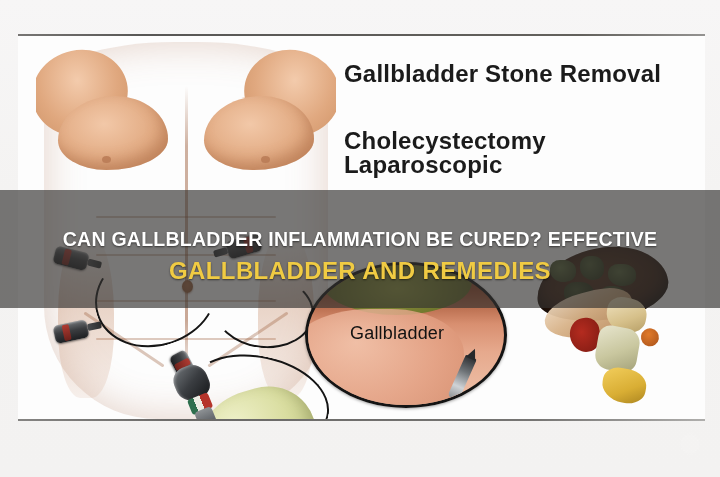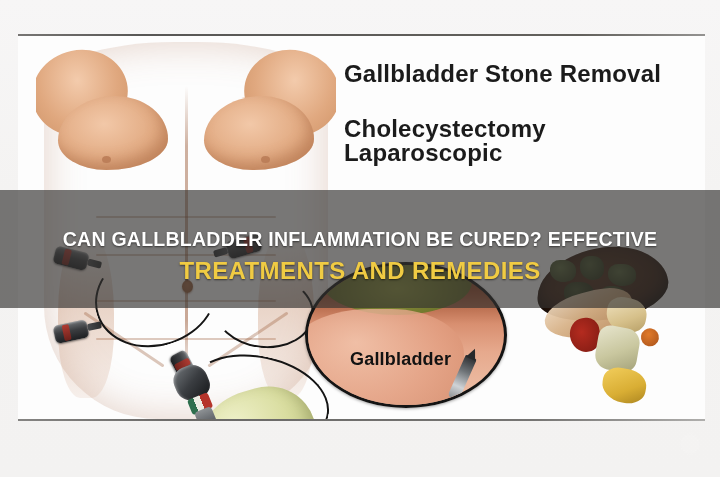--- a/index.html
+++ b/index.html
@@ -252,21 +252,21 @@
     width: 350px;
   }
   .h-line {
     color: #1b1b1b;
     font-weight: bold;
     font-size: 24px;
     letter-spacing: .2px;
     line-height: 1.0;
     white-space: nowrap;
   }
-  .h-line.h1 { margin-bottom: 31px; }
+  .h-line.h1 { margin-bottom: 43px; }
   .h-line.h2 { margin-bottom: 13px; }
 
   
   .magnifier {
     position: absolute;
     left: 305px; top: 262px;
     width: 196px; height: 140px;
     border-radius: 50%;
     border: 3px solid #141414;
     overflow: hidden;
@@ -286,24 +286,23 @@
     left: -24px; top: 44px;
     width: 180px; height: 110px;
     background: radial-gradient(ellipse at 40% 30%, #f3c6ae 0%, #e3a083 55%, #cf8362 100%);
     border-radius: 54% 46% 40% 60%;
     opacity: .8;
   }
   .mag-label {
     position: absolute;
     left: 42px; top: 58px;
     color: #121212;
-    font-weight: bold;
+    font-weight: normal;
     font-size: 18px;
     letter-spacing: .2px;
-    margin-top: 26px;
   }
   .mag-tool {
     position: absolute;
     right: 36px; bottom: 4px;
     width: 12px; height: 46px;
     background: linear-gradient(180deg,#2b2d30 0%, #6f7478 35%, #cfd3d6 70%, #8e9295 100%);
     border-radius: 2px 2px 5px 5px;
     transform: rotate(24deg);
   }
   .mag-tool::before {
@@ -507,21 +506,21 @@
       <div class="stone" style="left:6px;  top:0px;  width:40px; height:34px; background:linear-gradient(150deg,#f2e6c6 0%,#d6c08a 60%,#b49c63 100%);"></div>
       <div class="stone" style="left:2px;  top:30px; width:42px; height:44px; background:linear-gradient(150deg,#e8e6cf 0%,#c9c79f 55%,#a2a077 100%); border-radius:28% 34% 30% 34%;"></div>
       <div class="stone" style="left:14px; top:70px; width:44px; height:34px; background:linear-gradient(150deg,#f3cf5e 0%,#d9ae34 60%,#a9831f 100%);"></div>
       <div class="stone" style="left:44px; top:26px; width:18px; height:18px; background:radial-gradient(ellipse at 40% 35%,#e07a2a 0%,#a8511a 100%); border-radius:50%;"></div>
     </div>
   </div>
 
   <div class="overlay-band"></div>
   <div class="caption">
     <div class="cap-line1">CAN GALLBLADDER INFLAMMATION BE CURED? EFFECTIVE</div>
-    <div class="cap-line2">TREATMENTS AND REMEDIES</div>
+    <div class="cap-line2">GALLBLADDER AND REMEDIES</div>
   </div>
 
   <div class="rule bottom"></div>
 
   <div class="watermark">
     <div class="wm-mark"></div>
     <div class="wm-text"></div>
   </div>
 
 </div>

